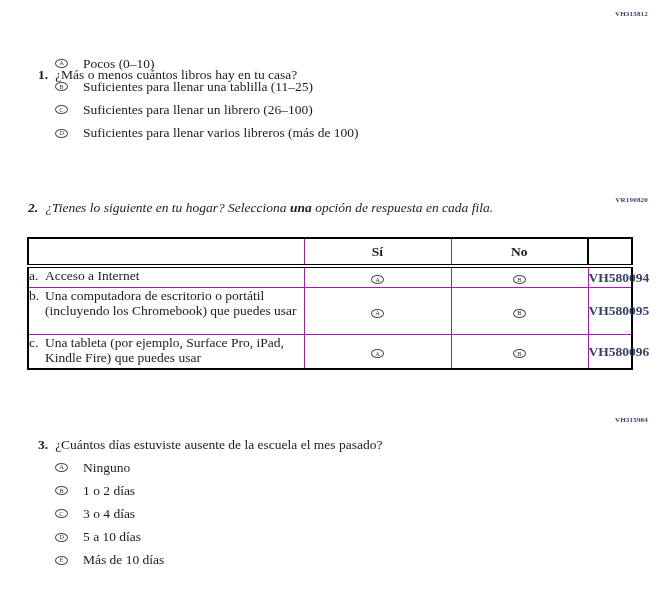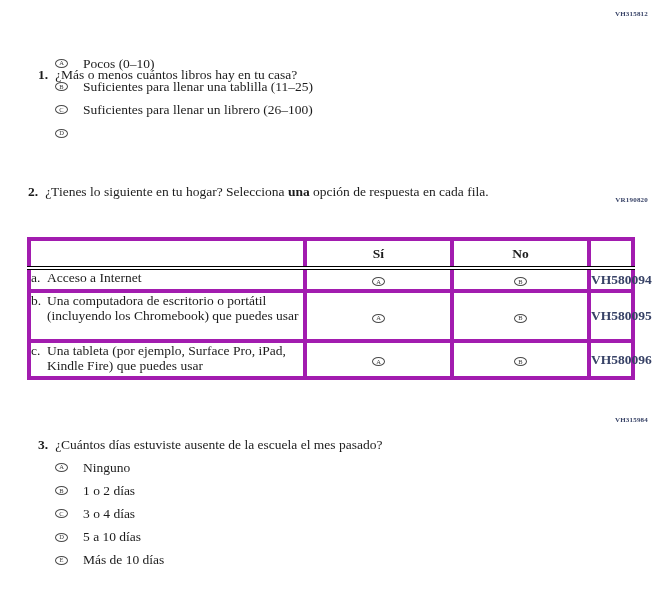--- a/index.html
+++ b/index.html
@@ -61,21 +61,21 @@
   
   table.resp{
     position:absolute;
     left:27px;top:237px;
     width:604px;
     border-collapse:collapse;
     table-layout:fixed;
   }
   table.resp{border:2px solid #000;}
   table.resp th, table.resp td{
-    border:4px solid #a21caf;
+    border:1px solid #a21caf;
     padding:0;
     font-size:13.5px;
   }
   table.resp thead th{
     height:25px;
     border-bottom:4px double #000;
     font-weight:bold;
     text-align:center;
     vertical-align:middle;
   }
@@ -135,26 +135,27 @@
     <div class="option">
       <span class="bubble">
           <span class="bubble-letter">C</span>
         </span>
       <span class="option-label">Suficientes para llenar un librero (26–100)</span>
     </div>
     <div class="option">
       <span class="bubble">
           <span class="bubble-letter">D</span>
         </span>
+      <span class="option-label">Suficientes para llenar varios libreros (más de 100)</span>
     </div>
   </div>
 
   <div class="qcode" style="top:196px;margin-left:24px;">VR190820</div>
 
-  <div class="question-line" style="top:184px;left:28px;">
+  <div class="question-line" style="top:200px;left:28px;font-style:italic;">
     <span class="qnum">2.</span><span>¿Tienes lo siguiente en tu hogar? Selecciona </span><b>una</b><span> opción de respuesta en cada fila.</span>
   </div>
 
   <table class="resp">
     <colgroup>
         <col class="c-item">
         <col class="c-yes">
         <col class="c-no">
         <col class="c-code">
       </colgroup>

